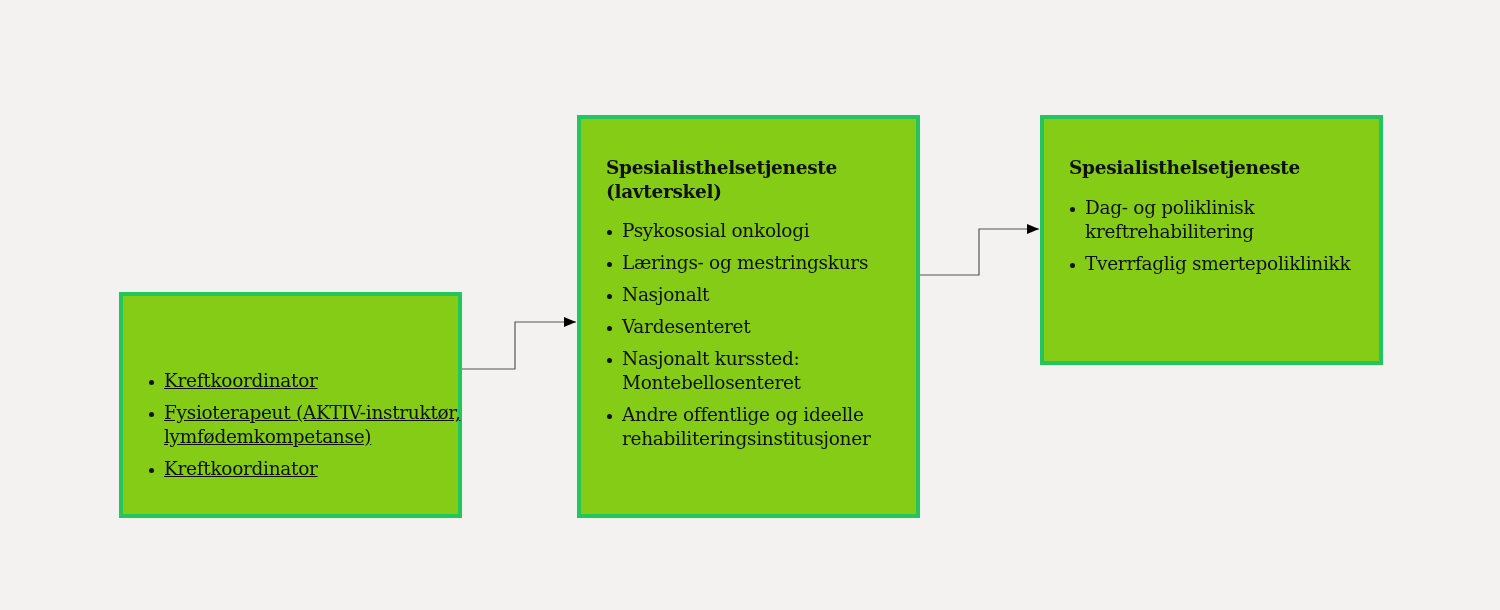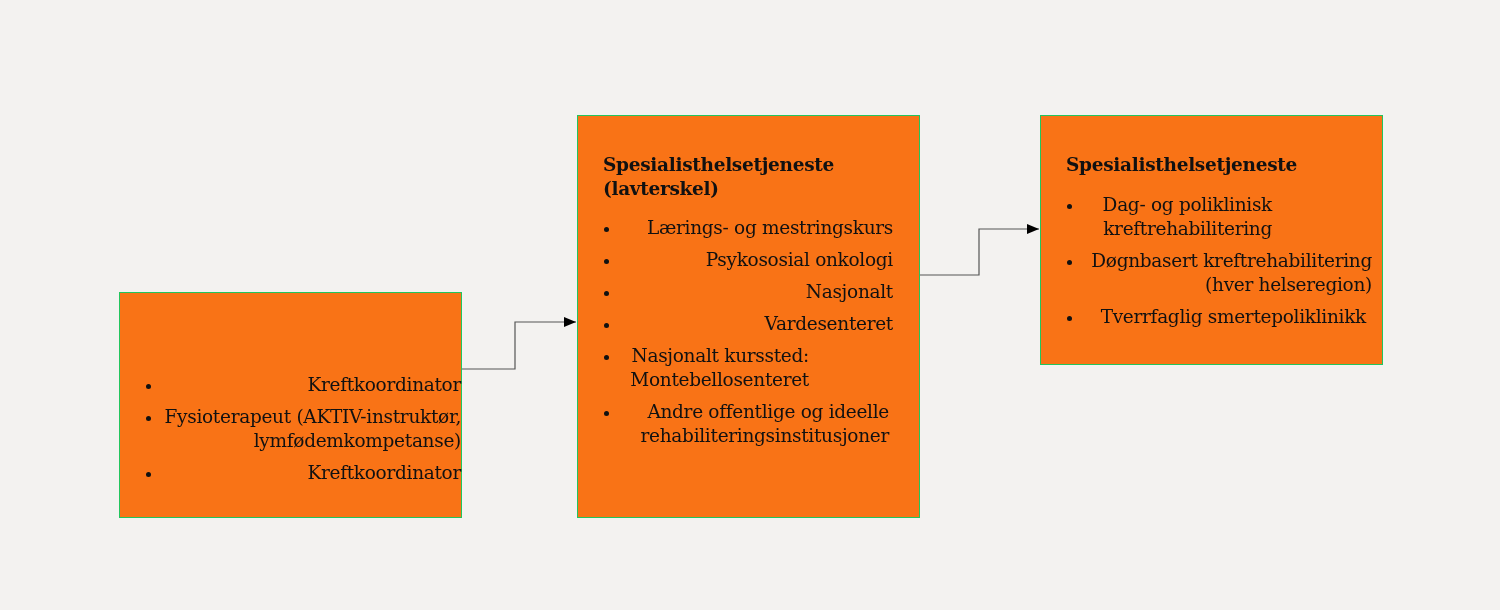--- a/index.html
+++ b/index.html
@@ -10,22 +10,22 @@
       width: 1500px;
       height: 610px;
       background: #f3f2f0;
       position: relative;
       overflow: hidden;
       font-family: "DejaVu Serif", "Liberation Serif", serif;
       color: #111;
     }
     .box {
       position: absolute;
-      background: #f97316;
-      border: 1px solid #22c55e;
+      background: #84cc16;
+      border: 4px solid #22c55e;
       box-sizing: border-box;
     }
     .box-title {
       position: absolute;
       left: 25px;
       font-weight: bold;
       font-size: 18.5px;
       line-height: 24px;
       margin: 0;
       letter-spacing: -0.3px;
@@ -37,35 +37,34 @@
       padding: 0;
       list-style: none;
     }
     .box li {
       position: relative;
       padding-left: 16px;
       font-size: 18.5px;
       line-height: 24px;
       margin-bottom: 8px;
       letter-spacing: -0.3px;
-      text-align: right;
     }
     .box li::before {
       content: "";
       position: absolute;
       left: 1px;
       top: 11px;
       width: 5px;
       height: 5px;
       border-radius: 50%;
       background: #111;
     }
     #box-primary { left: 119px; top: 292px; width: 343px; height: 226px; }
     #box-primary .box-title { top: 37px; }
-    #box-primary ul { top: 80px; }
+    #box-primary ul { top: 73px; text-decoration: underline; }
 
     #box-lavterskel { left: 577px; top: 115px; width: 343px; height: 403px; }
     #box-lavterskel .box-title { top: 37px; }
     #box-lavterskel ul { top: 100px; }
 
     #box-spesialist { left: 1040px; top: 115px; width: 343px; height: 250px; }
     #box-spesialist .box-title { top: 37px; }
     #box-spesialist ul { top: 77px; }
 
     svg.connectors {
@@ -82,34 +81,33 @@
   <ul>
     <li>Kreftkoordinator</li>
     <li style="width:300px"><span>Fysioterapeut (AKTIV-instruktør, lymfødemkompetanse)</span></li>
     <li>Kreftkoordinator</li>
   </ul>
 </div>
 
 <div class="box" id="box-lavterskel">
   <h3 class="box-title" style="width:230px">Spesialisthelsetjeneste (lavterskel)</h3>
   <ul style="width:290px">
+    <li>Psykososial onkologi</li>
     <li>Lærings- og mestringskurs</li>
-    <li>Psykososial onkologi</li>
     <li>Nasjonalt</li>
     <li>Vardesenteret</li>
     <li style="width:190px">Nasjonalt kurssted: Montebellosenteret</li>
     <li style="width:270px">Andre offentlige og ideelle rehabiliteringsinstitusjoner</li>
   </ul>
 </div>
 
 <div class="box" id="box-spesialist">
   <h3 class="box-title">Spesialisthelsetjeneste</h3>
   <ul style="width:300px">
     <li style="width:190px">Dag- og poliklinisk kreftrehabilitering</li>
-    <li style="width:290px">Døgnbasert kreftrehabilitering (hver helseregion)</li>
     <li>Tverrfaglig smertepoliklinikk</li>
   </ul>
 </div>
 
 <svg class="connectors" xmlns="http://www.w3.org/2000/svg">
   <defs>
     <marker id="arrowhead" markerWidth="12" markerHeight="10" refX="12" refY="5" orient="auto" markerUnits="userSpaceOnUse">
       <polygon points="0,0 12,5 0,10" fill="#000"></polygon>
     </marker>
   </defs>

